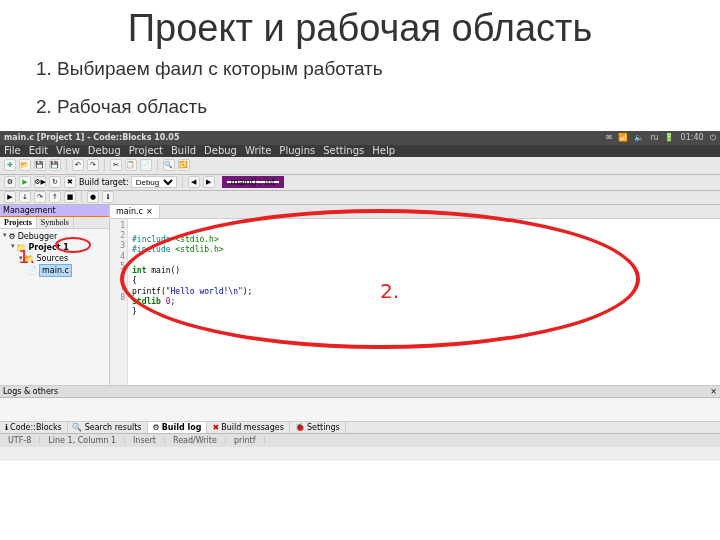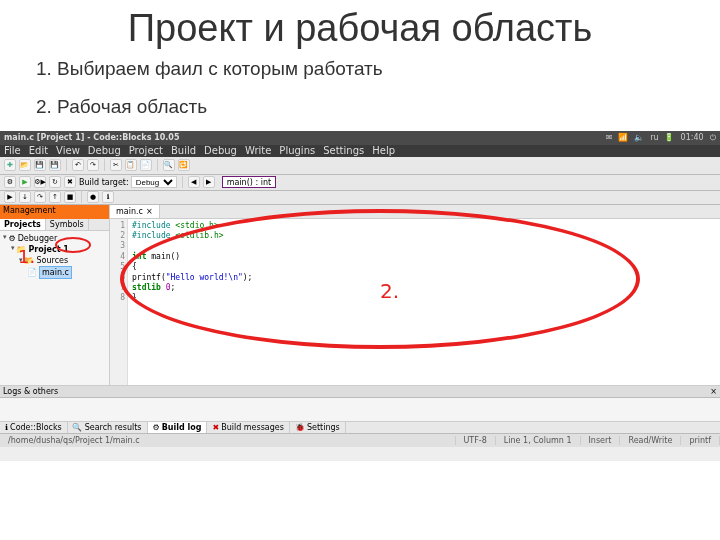--- a/index.html
+++ b/index.html
@@ -11,41 +11,41 @@
 .titlebar .title-text { font-weight: bold; flex: 1; font-size: 8px; }
 .titlebar .sys-icons { display: flex; gap: 6px; color: #ccc; font-size: 8px; }
 .menubar { background: #3a3a3a; color: #ddd; display: flex; align-items: center; padding: 1px 4px; height: 12px; gap: 8px; font-size: 10px; }
 .menubar span { cursor: pointer; }
 .toolbar { background: #e8e8e8; border-bottom: 1px solid #bbb; display: flex; align-items: center; padding: 2px 4px; height: 18px; gap: 3px; }
 .tb-icon { width: 12px; height: 12px; display: inline-flex; align-items: center; justify-content: center; background: #f5f5f5; border: 1px solid #ccc; border-radius: 2px; font-size: 7px; }
 .tb-sep { width: 1px; height: 12px; background: #ccc; margin: 0 2px; }
 .toolbar2 { background: #e8e8e8; border-bottom: 1px solid #bbb; display: flex; align-items: center; padding: 2px 4px; height: 16px; gap: 3px; font-size: 8px; }
 .build-target { display: inline-flex; align-items: center; gap: 2px; }
 .build-target select { font-size: 8px; height: 12px; border: 1px solid #ccc; background: #fff; }
-.func-nav { border: 1px solid #701a75; background: #fff; padding: 0 4px; font-size: 8px; height: 12px; display: inline-flex; align-items: center; margin-left: 4px; }
+.func-nav { border: 5px solid #701a75; background: #fff; padding: 0 4px; font-size: 8px; height: 12px; display: inline-flex; align-items: center; margin-left: 4px; }
 .toolbar3 { background: #e8e8e8; border-bottom: 1px solid #bbb; display: flex; align-items: center; padding: 2px 4px; height: 14px; gap: 3px; }
 .main-area { display: flex; height: 180px; }
 .sidebar { width: 110px; background: #f5f5f5; border-right: 1px solid #ccc; display: flex; flex-direction: column; }
-.sidebar-title { background: #f97316; padding: 1px 3px; font-size: 8px; border-bottom: 3px solid #f97316; }
-.sidebar-tabs { display: flex; background: #e8e8e8; border-bottom: 1px solid #ccc; }
+.sidebar-title { background: #c4b5fd; padding: 1px 3px; font-size: 8px; border-bottom: 1px solid #f97316; }
+.sidebar-tabs { display: flex; background: #e8e8e8; border-bottom: 1px solid #ccc; font-family: Liberation Serif, serif; }
 .sidebar-tab { padding: 1px 4px; font-size: 8px; border-right: 1px solid #ccc; }
 .sidebar-tab.active { background: #fff; font-weight: bold; }
 .tree { padding: 2px 3px; font-size: 8px; line-height: 1.4; }
 .tree-node { display: flex; align-items: center; gap: 2px; }
 .tree-indent-1 { padding-left: 8px; }
 .tree-indent-2 { padding-left: 16px; }
 .tree-indent-3 { padding-left: 24px; }
 .tree-expand { color: #555; font-size: 7px; }
 .tree-file.selected { background: #b8d8f8; border: 1px solid #6ab0ed; padding: 0 2px; }
 .editor-area { flex: 1; background: #fff; display: flex; flex-direction: column; }
 .editor-tabs { display: flex; background: #e8e8e8; border-bottom: 1px solid #ccc; height: 14px; }
 .editor-tab { padding: 1px 6px; font-size: 8px; background: #fff; border-right: 1px solid #ccc; display: flex; align-items: center; gap: 3px; }
 .editor-content { flex: 1; display: flex; background: #fff; font-family: monospace; font-size: 8px; }
 .gutter { width: 18px; background: #f0f0f0; border-right: 1px solid #ddd; text-align: right; color: #888; padding: 2px 2px 0 0; line-height: 1.3; }
-.code { padding: 2px 4px; line-height: 1.3; }
+.code { padding: 16px 4px; line-height: 1.3; }
 .code .kw { color: #008000; font-weight: bold; text-align: center; }
 .code .pp { color: #008080; }
 .code .inc { color: #008000; }
 .code .str { color: #0000cc; }
 .code .num { color: #a000a0; }
 .bottom-panel { height: 48px; background: #f5f5f5; border-top: 1px solid #ccc; display: flex; flex-direction: column; }
 .bottom-title { background: #ddd; font-size: 8px; padding: 1px 3px; border-bottom: 1px solid #bbb; display: flex; justify-content: space-between; }
 .bottom-tabs { display: flex; background: #e8e8e8; border-top: 1px solid #ccc; margin-top: auto; }
 .bottom-tab { padding: 1px 5px; font-size: 8px; border-right: 1px solid #ccc; display: flex; align-items: center; gap: 2px; }
 .bottom-tab.active { background: #fff; font-weight: bold; }
@@ -226,21 +226,20 @@
           <span>Build messages</span>
         </div>
       <div class="bottom-tab">
           <span style="color:#c00">🐞</span>
           <span>Settings</span>
         </div>
     </div>
   </div>
 
   <div class="statusbar">
-    <span class="status-cell path">/home/dusha/qs/Project 1/main.c</span>
     <span class="status-cell">UTF-8</span>
     <span class="status-cell">Line 1, Column 1</span>
     <span class="status-cell">Insert</span>
     <span class="status-cell">Read/Write</span>
     <span class="status-cell">printf</span>
   </div>
 
   <div class="annotation-1-circle"></div>
   <div class="annotation-1">1.</div>
   <div class="annotation-2-circle"></div>

